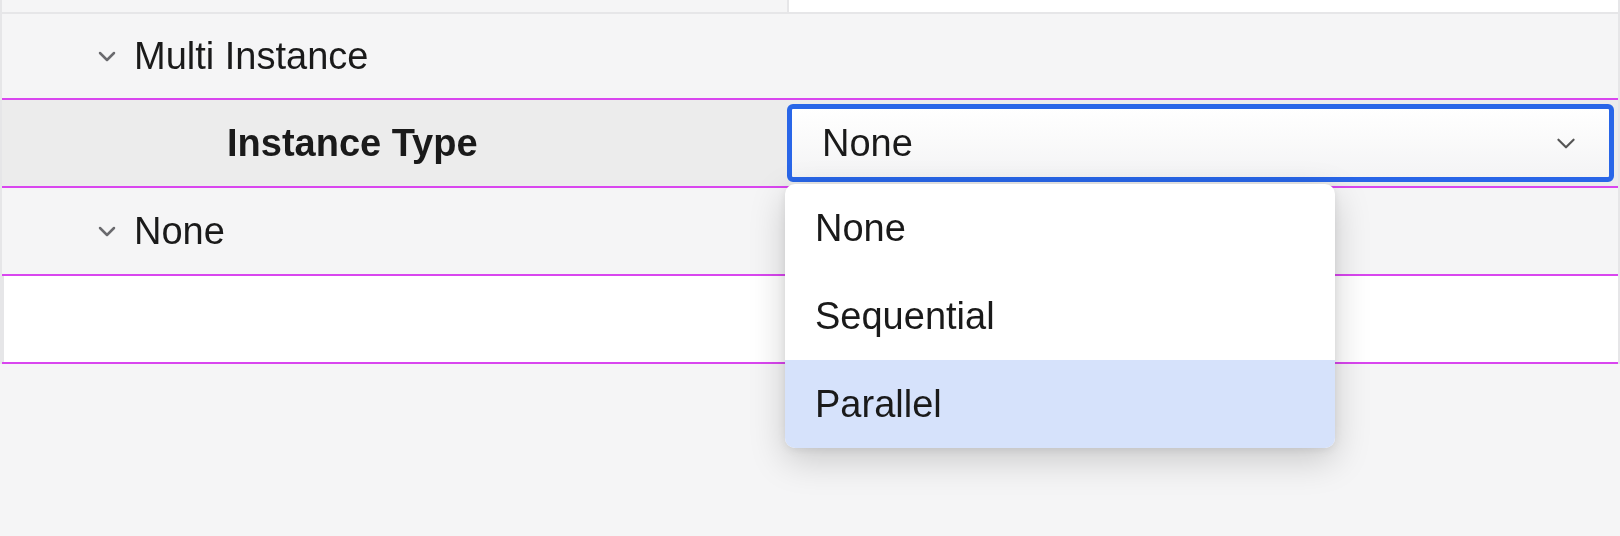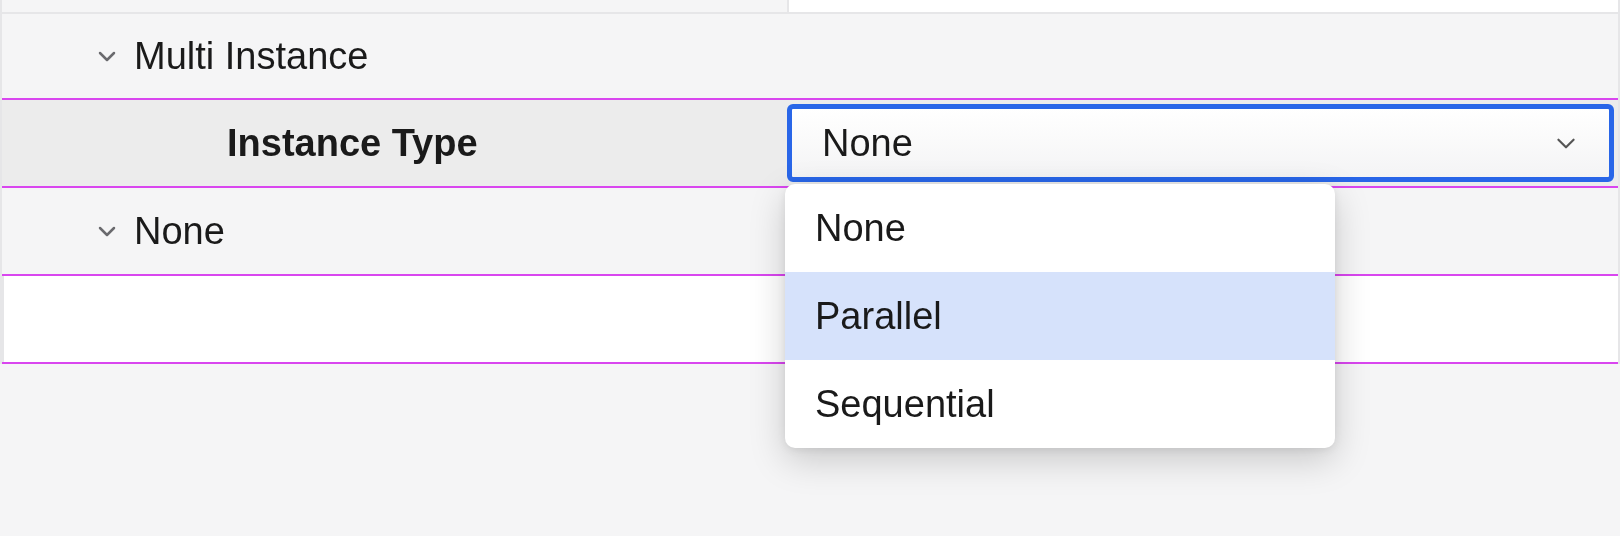--- a/index.html
+++ b/index.html
@@ -223,19 +223,19 @@
       <div class="right-field"></div>
     </div>
   </div>
 
 </div>
 
 <div class="dropdown">
   <div class="option">
     <span>None</span>
   </div>
+  <div class="option">
+    <span>Sequential</span>
+  </div>
   <div class="option hover">
     <span>Parallel</span>
   </div>
-  <div class="option">
-    <span>Sequential</span>
-  </div>
 </div>
 
 </body></html>

